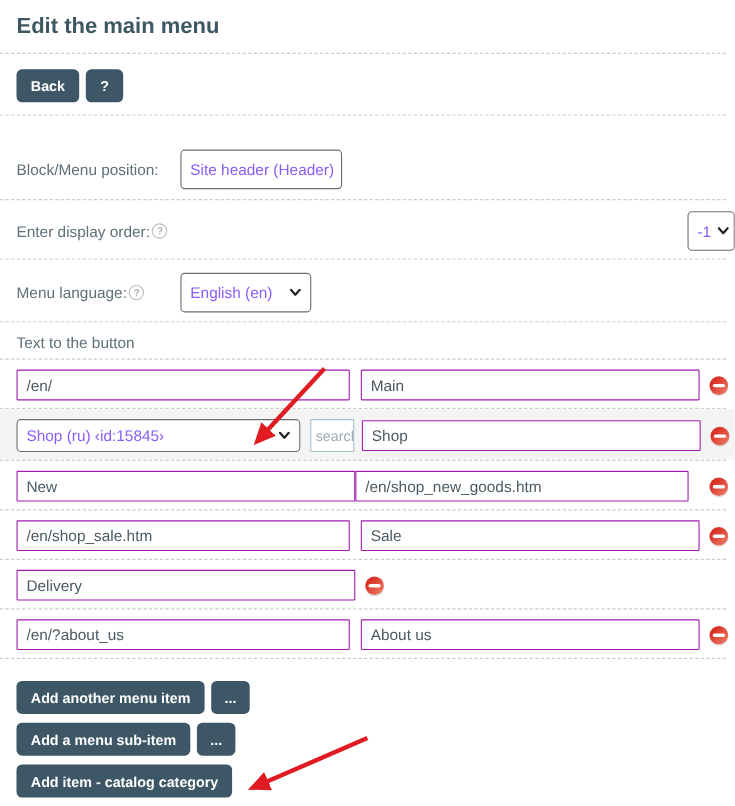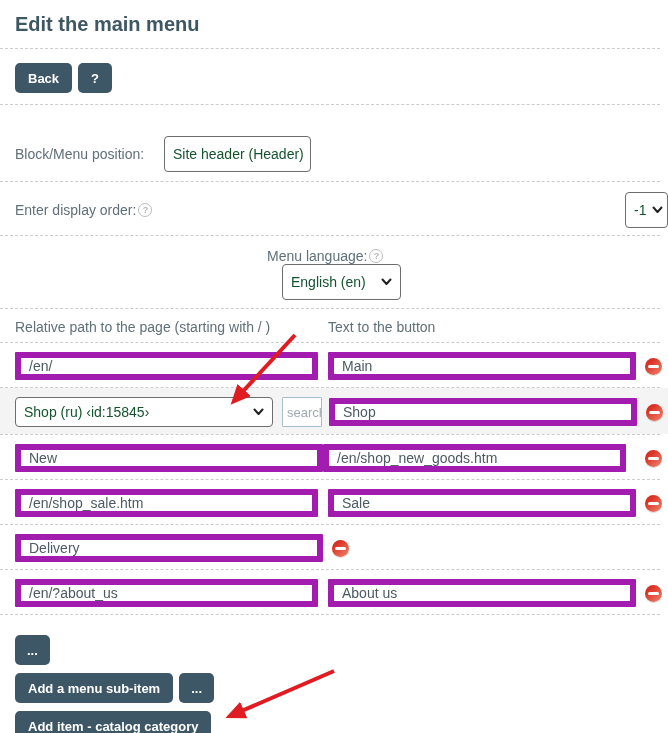--- a/index.html
+++ b/index.html
@@ -39,30 +39,30 @@
     font-family: "Liberation Sans", sans-serif;
     font-size: 13px; font-weight: 700;
     cursor: pointer; white-space: nowrap;
   }
   .sep-toolbar { margin-top: 11px; }
 
   .settings-row { display: flex; align-items: center; margin-left: 15px; }
   .settings-row .lbl { width: 149px; color: #5f7079; flex: none; }
   .srow-pos  { margin-top: 31px; }
   .srow-ord  { margin-top: 10px; justify-content: space-between; }
-  .srow-lang { margin-top: 12px; flex-direction: column; }
+  .srow-lang { margin-top: 12px; }
   .sep-pos  { margin-top: 9px; }
   .sep-ord  { margin-top: 7px; }
   .sep-lang { margin-top: 8px; }
 
   .select {
     display: inline-flex; align-items: center;
     height: 36px; background: #fff;
     border: 1px solid #6d6d6d; border-radius: 4px;
-    padding: 0 8px; color: #14532d; cursor: pointer;
+    padding: 0 8px; color: #8b5cf6; cursor: pointer;
     white-space: nowrap; overflow: hidden;
   }
   .select .chev { margin-left: auto; padding-left: 6px; display: inline-flex; flex: none; }
   .sel-pos  { width: 147px; }
   .sel-ord  { width: 43px; }
   .sel-lang { width: 119px; }
   .sel-shop { width: 258px; height: 30px; }
 
   .help {
     display: inline-flex; align-items: center; justify-content: center;
@@ -77,21 +77,21 @@
   .col-headers { display: flex; margin: 10px 0 0 15px; color: #5f7079; }
   .col-headers .col-path { width: 313px; }
   .sep-headers { margin-top: 7px; }
 
   .menu-row {
     display: flex; align-items: center;
     padding: 9px 0 7px 15px;
   }
   .menu-row.shaded { background: #f4f4f4; }
   .txt-input {
-    height: 28px; border: 6px solid #a21caf; border-radius: 1px;
+    height: 28px; border: 1px solid #a21caf; border-radius: 1px;
     background: #fff; color: #4c5a63;
     font-family: "Liberation Sans", sans-serif; font-size: 14px;
     padding: 0 8px; outline: none;
   }
   .path-input { width: 303px; margin-right: 10px; }
   .text-input { width: 308px; }
   .sel-shop { margin-right: 9px; }
   .search-btn {
     height: 30px; width: 40px; flex: none;
     border: 1px solid #a7bfcb; border-radius: 1px;
@@ -177,21 +177,20 @@
       <span class="chev">
         <svg width="11" height="8" viewBox="0 0 11 8">
             <path d="M1.5 1.5 L5.5 6 L9.5 1.5" stroke="#222" stroke-width="2" fill="none" stroke-linecap="round" stroke-linejoin="round"></path>
           </svg>
       </span>
     </div>
   </div>
   <div class="sep sep-lang"></div>
 
   <div class="col-headers">
-    <span class="col-path">Relative path to the page (starting with / )</span>
     <span class="col-text">Text to the button</span>
   </div>
   <div class="sep sep-headers"></div>
 
   <div class="menu-row">
     <input class="txt-input path-input" value="/en/" style="">
     <input class="txt-input text-input" value="Main" style="">
     <span class="minus"></span>
   </div>
   <div class="sep"></div>
@@ -233,20 +232,21 @@
 
   <div class="menu-row">
     <input class="txt-input path-input" value="/en/?about_us" style="">
     <input class="txt-input text-input" value="About us" style="">
     <span class="minus"></span>
   </div>
   <div class="sep"></div>
 
   <div class="actions">
     <div class="arow">
+      <button class="btn">Add another menu item</button>
       <button class="btn btn-dots">...</button>
     </div>
     <div class="arow">
       <button class="btn">Add a menu sub-item</button>
       <button class="btn btn-dots">...</button>
     </div>
     <div class="arow">
       <button class="btn">Add item - catalog category</button>
     </div>
   </div>

